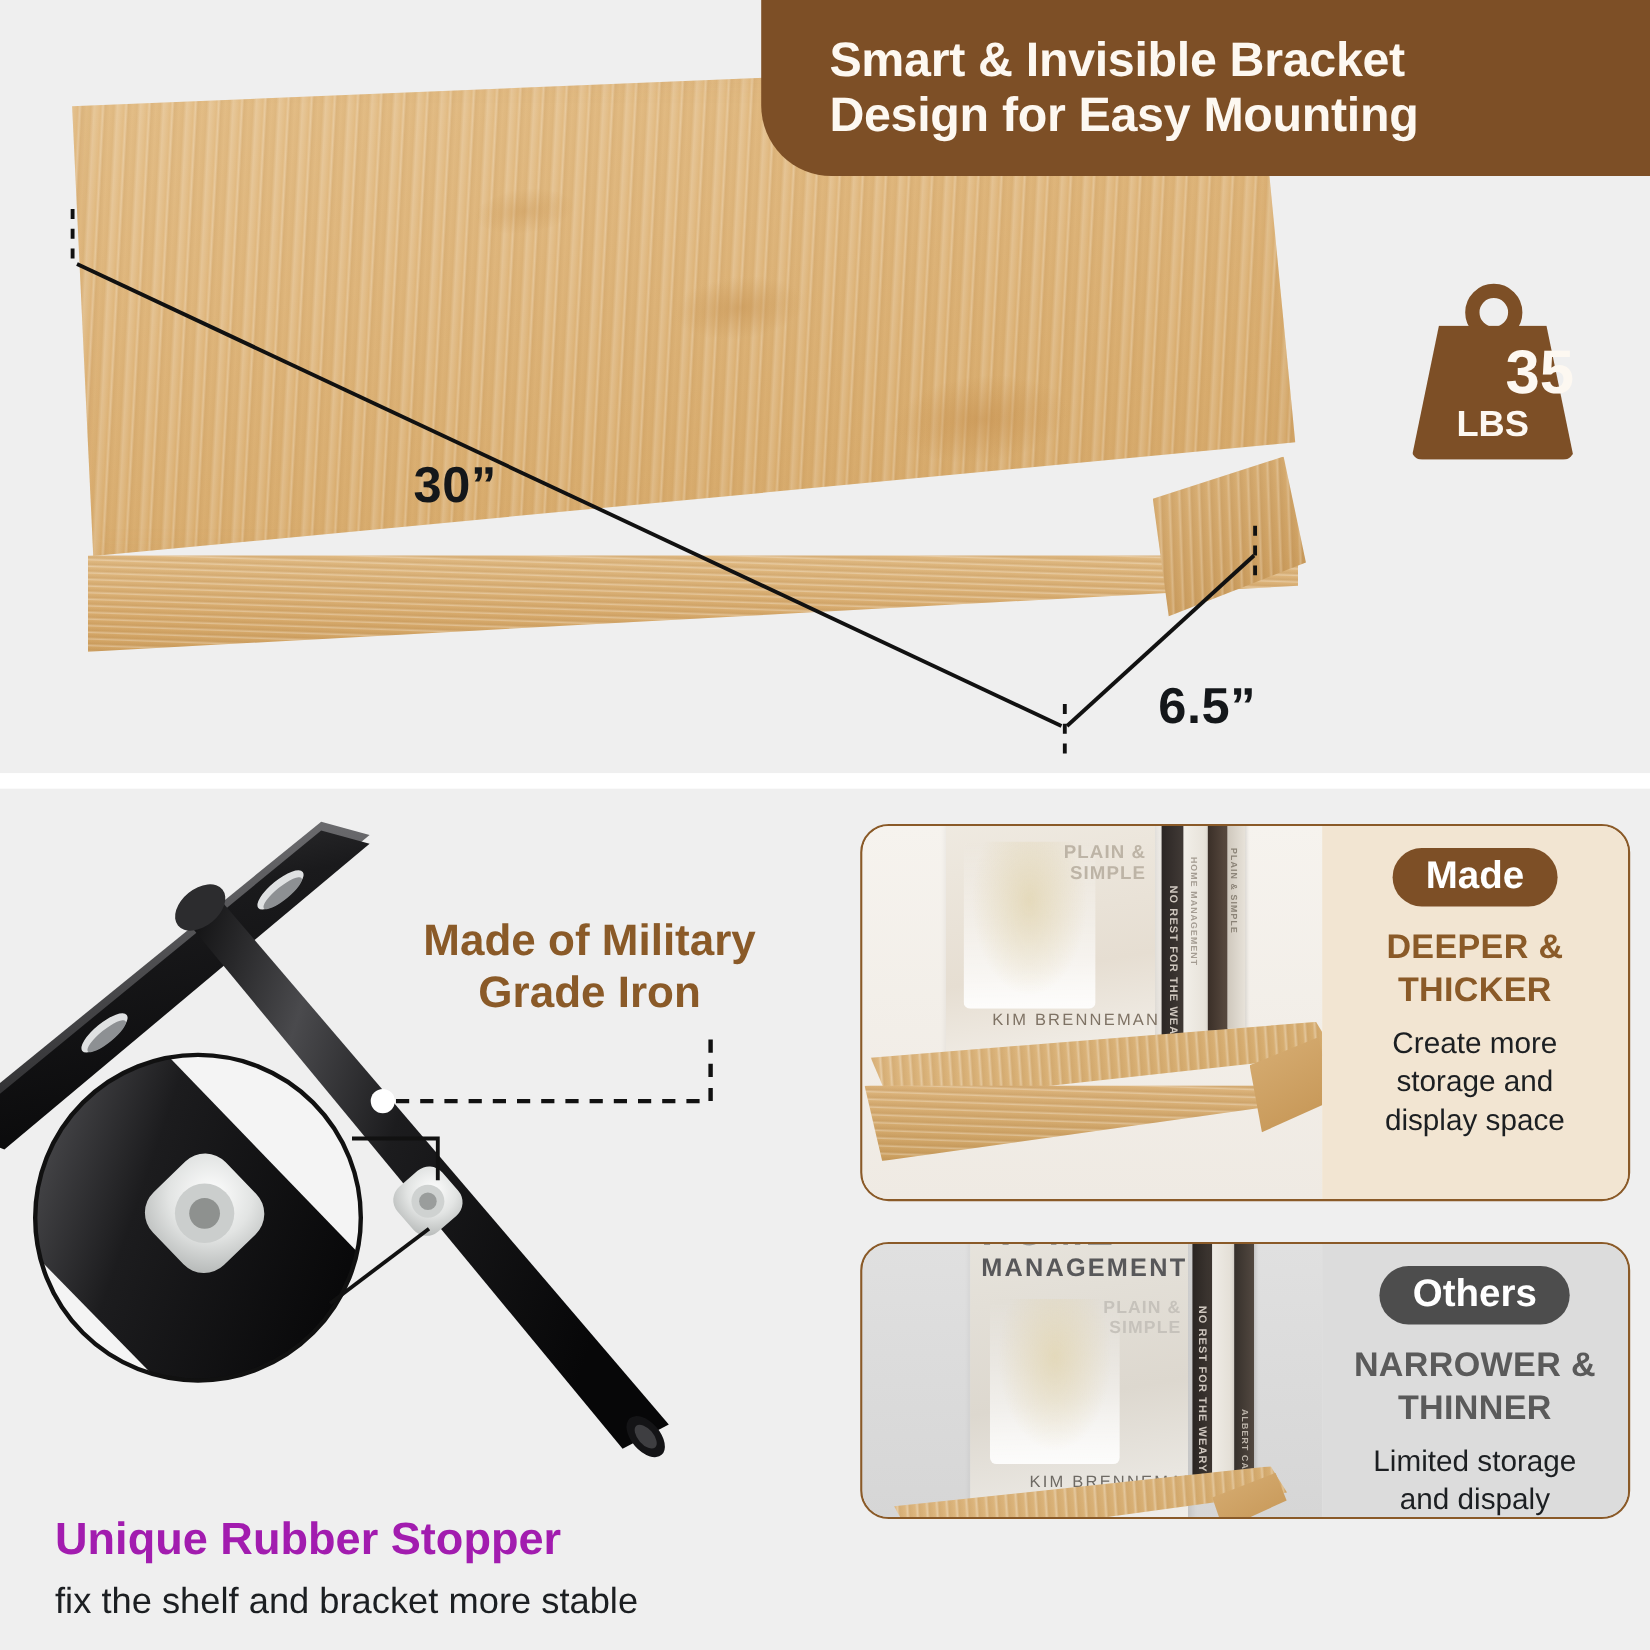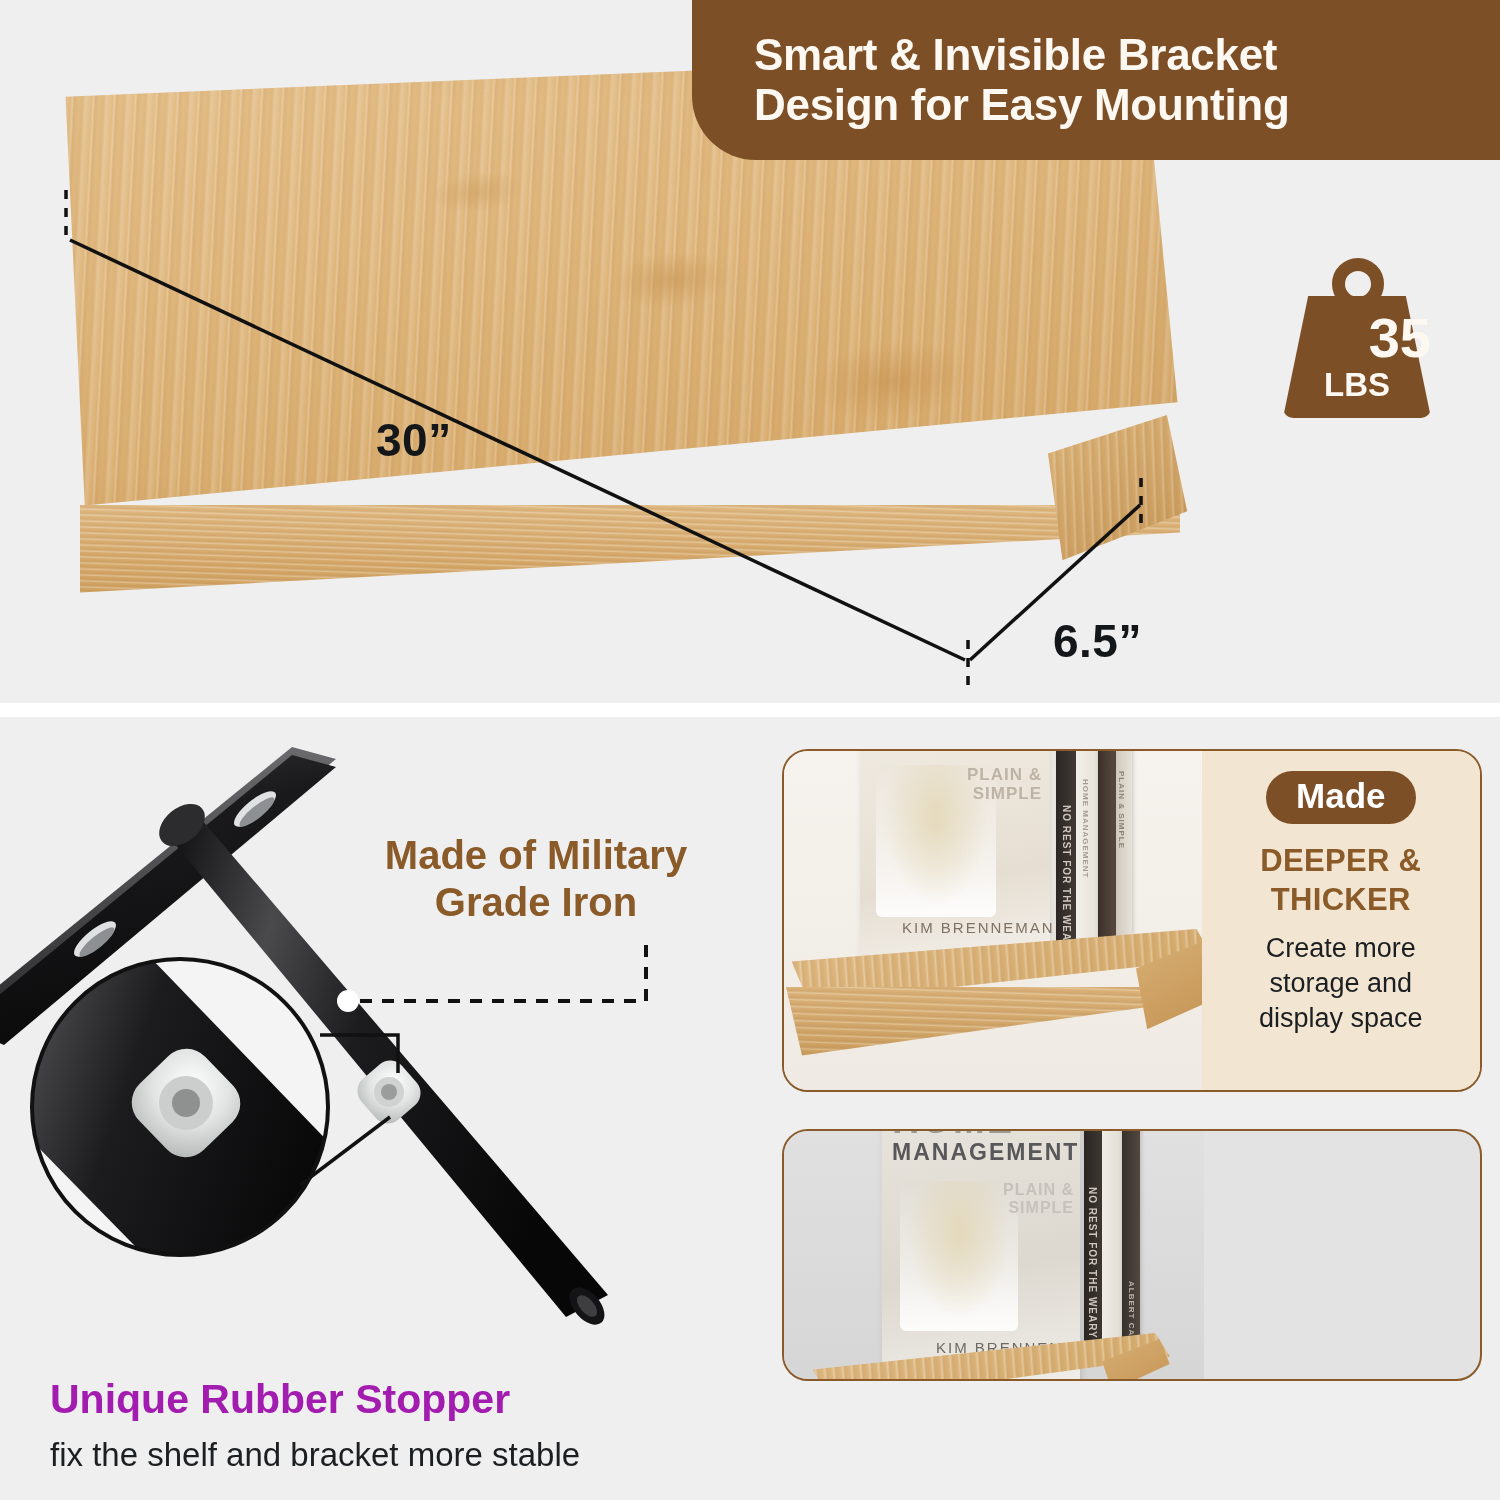--- a/index.html
+++ b/index.html
@@ -443,16 +443,28 @@
         <div class="spine-txt" style="left:352px; top:150px; color:#bdb5ab; font-size:8px;">ALBERT CAMUS</div>
 
         <div class="shelf-mini-top" style="left:14px; top:202px; width:372px; height:70px;
                     clip-path:polygon(4% 52%, 96% 0%, 100% 34%, 9% 100%);"></div>
         <div class="shelf-mini-front" style="left:14px; top:258px; width:340px; height:56px;
                     clip-path:polygon(4% 0%, 100% -66%, 100% -24%, 9% 58%);"></div>
         <div class="shelf-mini-side" style="left:318px; top:208px; width:72px; height:66px;
                     clip-path:polygon(0% 34%, 80% 0%, 94% 38%, 14% 78%);"></div>
       </div>
 
+      <div class="cmp-text others-text">
+        <div class="pill pill-others">Others</div>
+        <div class="cmp-head head-others">
+          <div>NARROWER &amp;</div>
+          <div>THINNER</div>
+        </div>
+        <div class="cmp-body">
+          <div>Limited storage</div>
+          <div>and dispaly</div>
+          <div>space</div>
+        </div>
+      </div>
     </div>
 
   </div>
 </div>
 
 </body></html>

